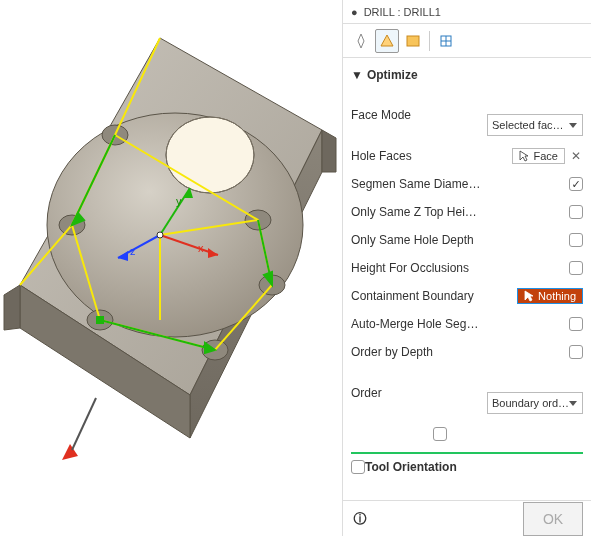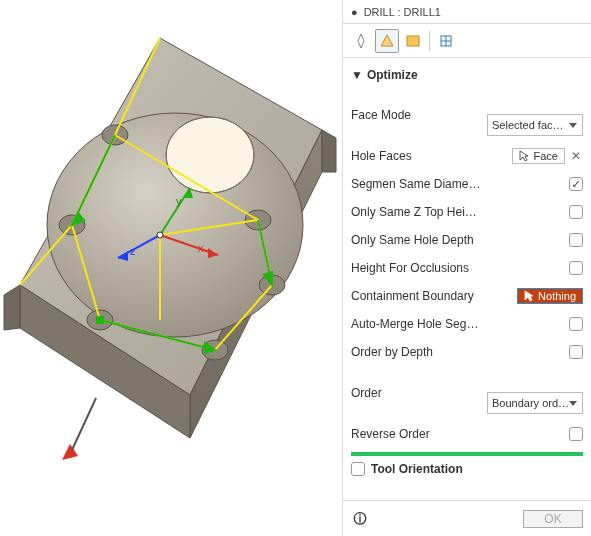--- a/index.html
+++ b/index.html
@@ -57,24 +57,24 @@
   .tab-icon.active { border-color: #999; background: #eef6fb; }
   .tab-divider { width:1px; height:20px; background:#ccc; margin:0 2px; }
   .scroll-body { flex:1; overflow-y:auto; padding: 4px 8px 8px 8px; }
   .section-title {
     display:flex; align-items:center; gap:4px;
     font-weight:bold; font-size:12px; color:#333;
     padding:6px 0 6px 0;
     cursor:pointer;
   }
   .section-title-sub {
-    display:flex; align-items:center; gap:6px;
+    display:flex; align-items:center; 
     font-size:12px; color:#333;
     padding:6px 0;
-    border-top:4px solid #22c55e;
+    border-top:2px solid #22c55e;
     margin-top:4px;
     cursor:pointer;
   }
   .prop-row {
     display:flex; align-items:center;
     justify-content:space-between;
     padding:6px 0;
     gap:6px;
     min-height:28px;
   }
@@ -110,23 +110,23 @@
   .checkbox.checked::after {
     content:"✓"; font-size:11px; color:#333; line-height:1;
   }
   .footer {
     border-top:1px solid #ddd;
     display:flex; align-items:center; justify-content:flex-end;
     gap:6px; padding:6px 8px; height:36px;
   }
   .footer .info { margin-right:auto; font-weight:bold; font-size:13px; color:#333; cursor:pointer; width:18px; text-align:center;}
   .btn {
-    min-width:60px; height:18px;
+    min-width:60px; height:34px;
     border:1px solid #aaa; background:#f3f3f3;
-    font-size:12px; cursor:pointer;
+    font-size:14px; cursor:pointer;
     display:flex; align-items:center; justify-content:center;
   }
   .btn.disabled { color:#aaa; cursor:default; }
   .pointer-icon {
     width:10px; height:12px; position:relative; display:inline-block;
   }
   .pointer-icon svg { display:block; }
 </style>
 </head>
 <body>
@@ -331,21 +331,20 @@
     </div>
 
     <div class="prop-row">
       <div class="prop-label">Order</div>
       <div class="prop-control">
         <div class="select">Boundary ord…</div>
       </div>
     </div>
 
     <div class="prop-row">
-      <div class="prop-label">Reverse Order</div>
       <div class="prop-control">
           <span class="checkbox"></span>
         </div>
     </div>
 
     <div class="section-title-sub">
       <span class="checkbox"></span>
       <span style="font-weight:bold">Tool Orientation</span>
     </div>
   </div>

